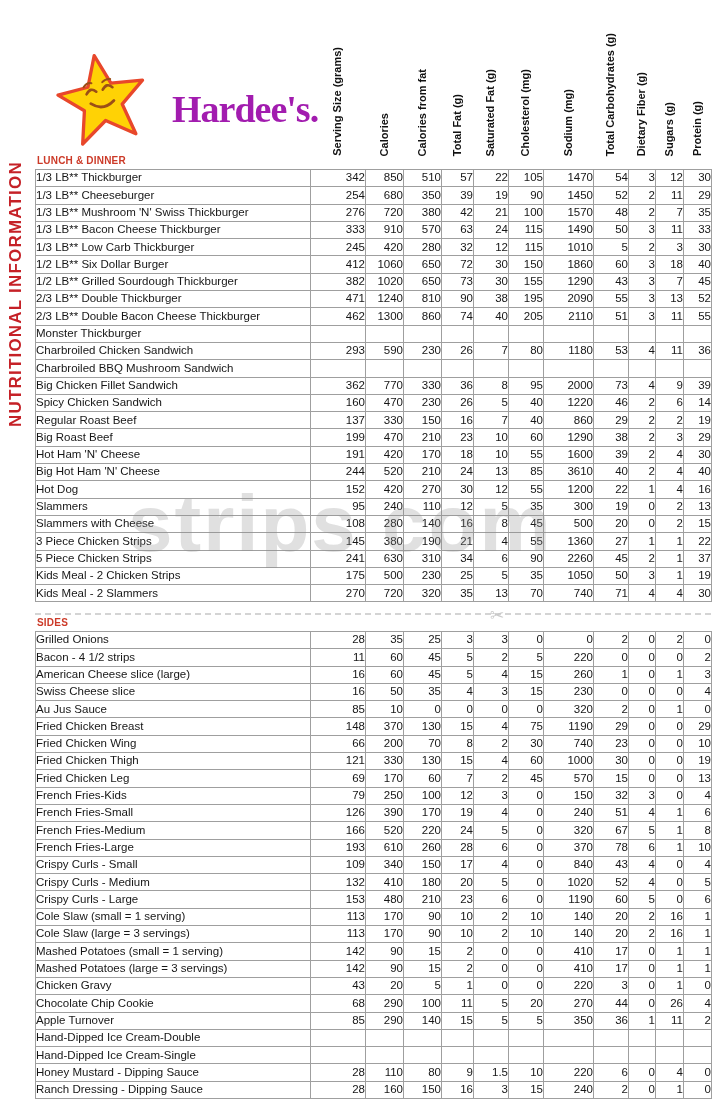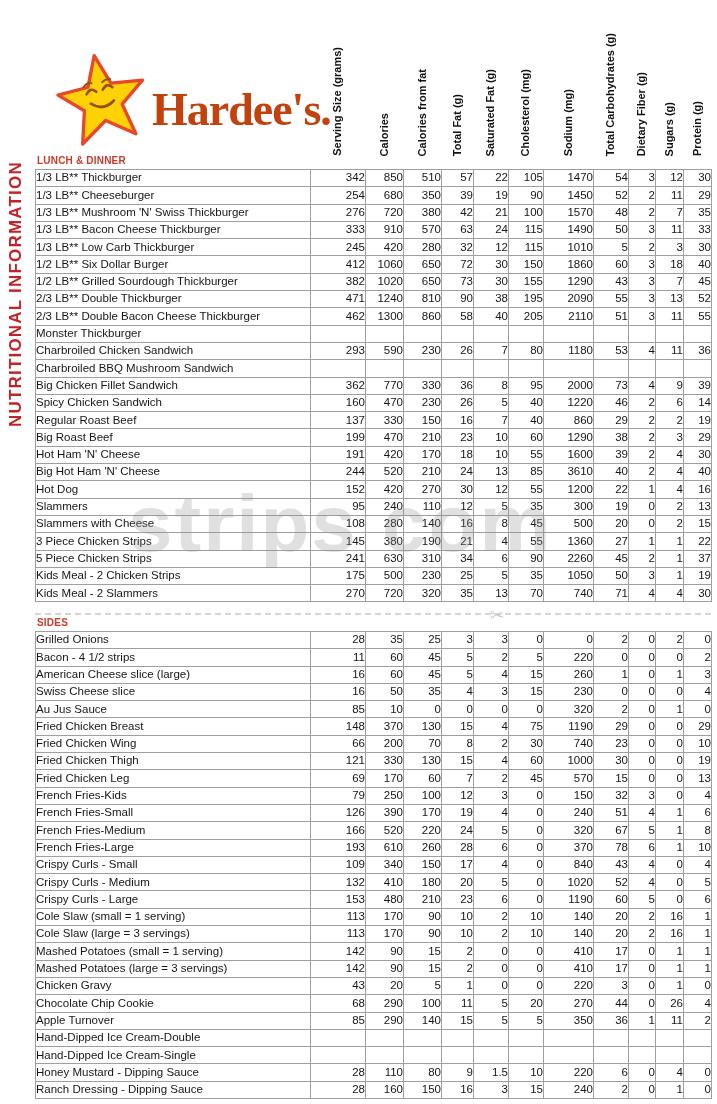--- a/index.html
+++ b/index.html
@@ -5,21 +5,21 @@
   html,body{margin:0;padding:0;}
   body{
     width:717px;height:1104px;position:relative;background:#ffffff;
     font-family:"Liberation Sans",sans-serif;color:#161616;overflow:hidden;
   }
   
   .logo{position:absolute;left:52px;top:50px;display:flex;align-items:center;}
   .logo-star{width:100px;height:100px;}
   .logo-text{
     font-family:"Liberation Serif",serif;font-weight:bold;
-    font-size:46px;color:#c2410c;letter-spacing:-1px;margin-left:0;margin-top:18px;
+    font-size:38px;color:#a21caf;letter-spacing:-1px;margin-left:20px;margin-top:18px;
   }
   
   .col-headers{
     position:absolute;left:310px;top:4px;height:152px;width:401px;
     display:flex;align-items:flex-end;
   }
   .hcell{display:flex;align-items:flex-end;justify-content:center;box-sizing:border-box;height:100%;}
   .w0{width:55px}.w1{width:38px}.w2{width:38px}.w3{width:32px}.w4{width:35px}
   .w5{width:35px}.w6{width:50px}.w7{width:35px}.w8{width:27px}.w9{width:28px}.w10{width:28px}
   .vlabel{
@@ -247,21 +247,21 @@
         <td class="num">55</td>
         <td class="num">3</td>
         <td class="num">13</td>
         <td class="num">52</td>
       </tr>
       <tr>
         <td class="item">2/3 LB** Double Bacon Cheese Thickburger</td>
         <td class="num">462</td>
         <td class="num">1300</td>
         <td class="num">860</td>
-        <td class="num">58</td>
+        <td class="num">74</td>
         <td class="num">40</td>
         <td class="num">205</td>
         <td class="num">2110</td>
         <td class="num">51</td>
         <td class="num">3</td>
         <td class="num">11</td>
         <td class="num">55</td>
       </tr>
       <tr>
         <td class="item">Monster Thickburger</td>

